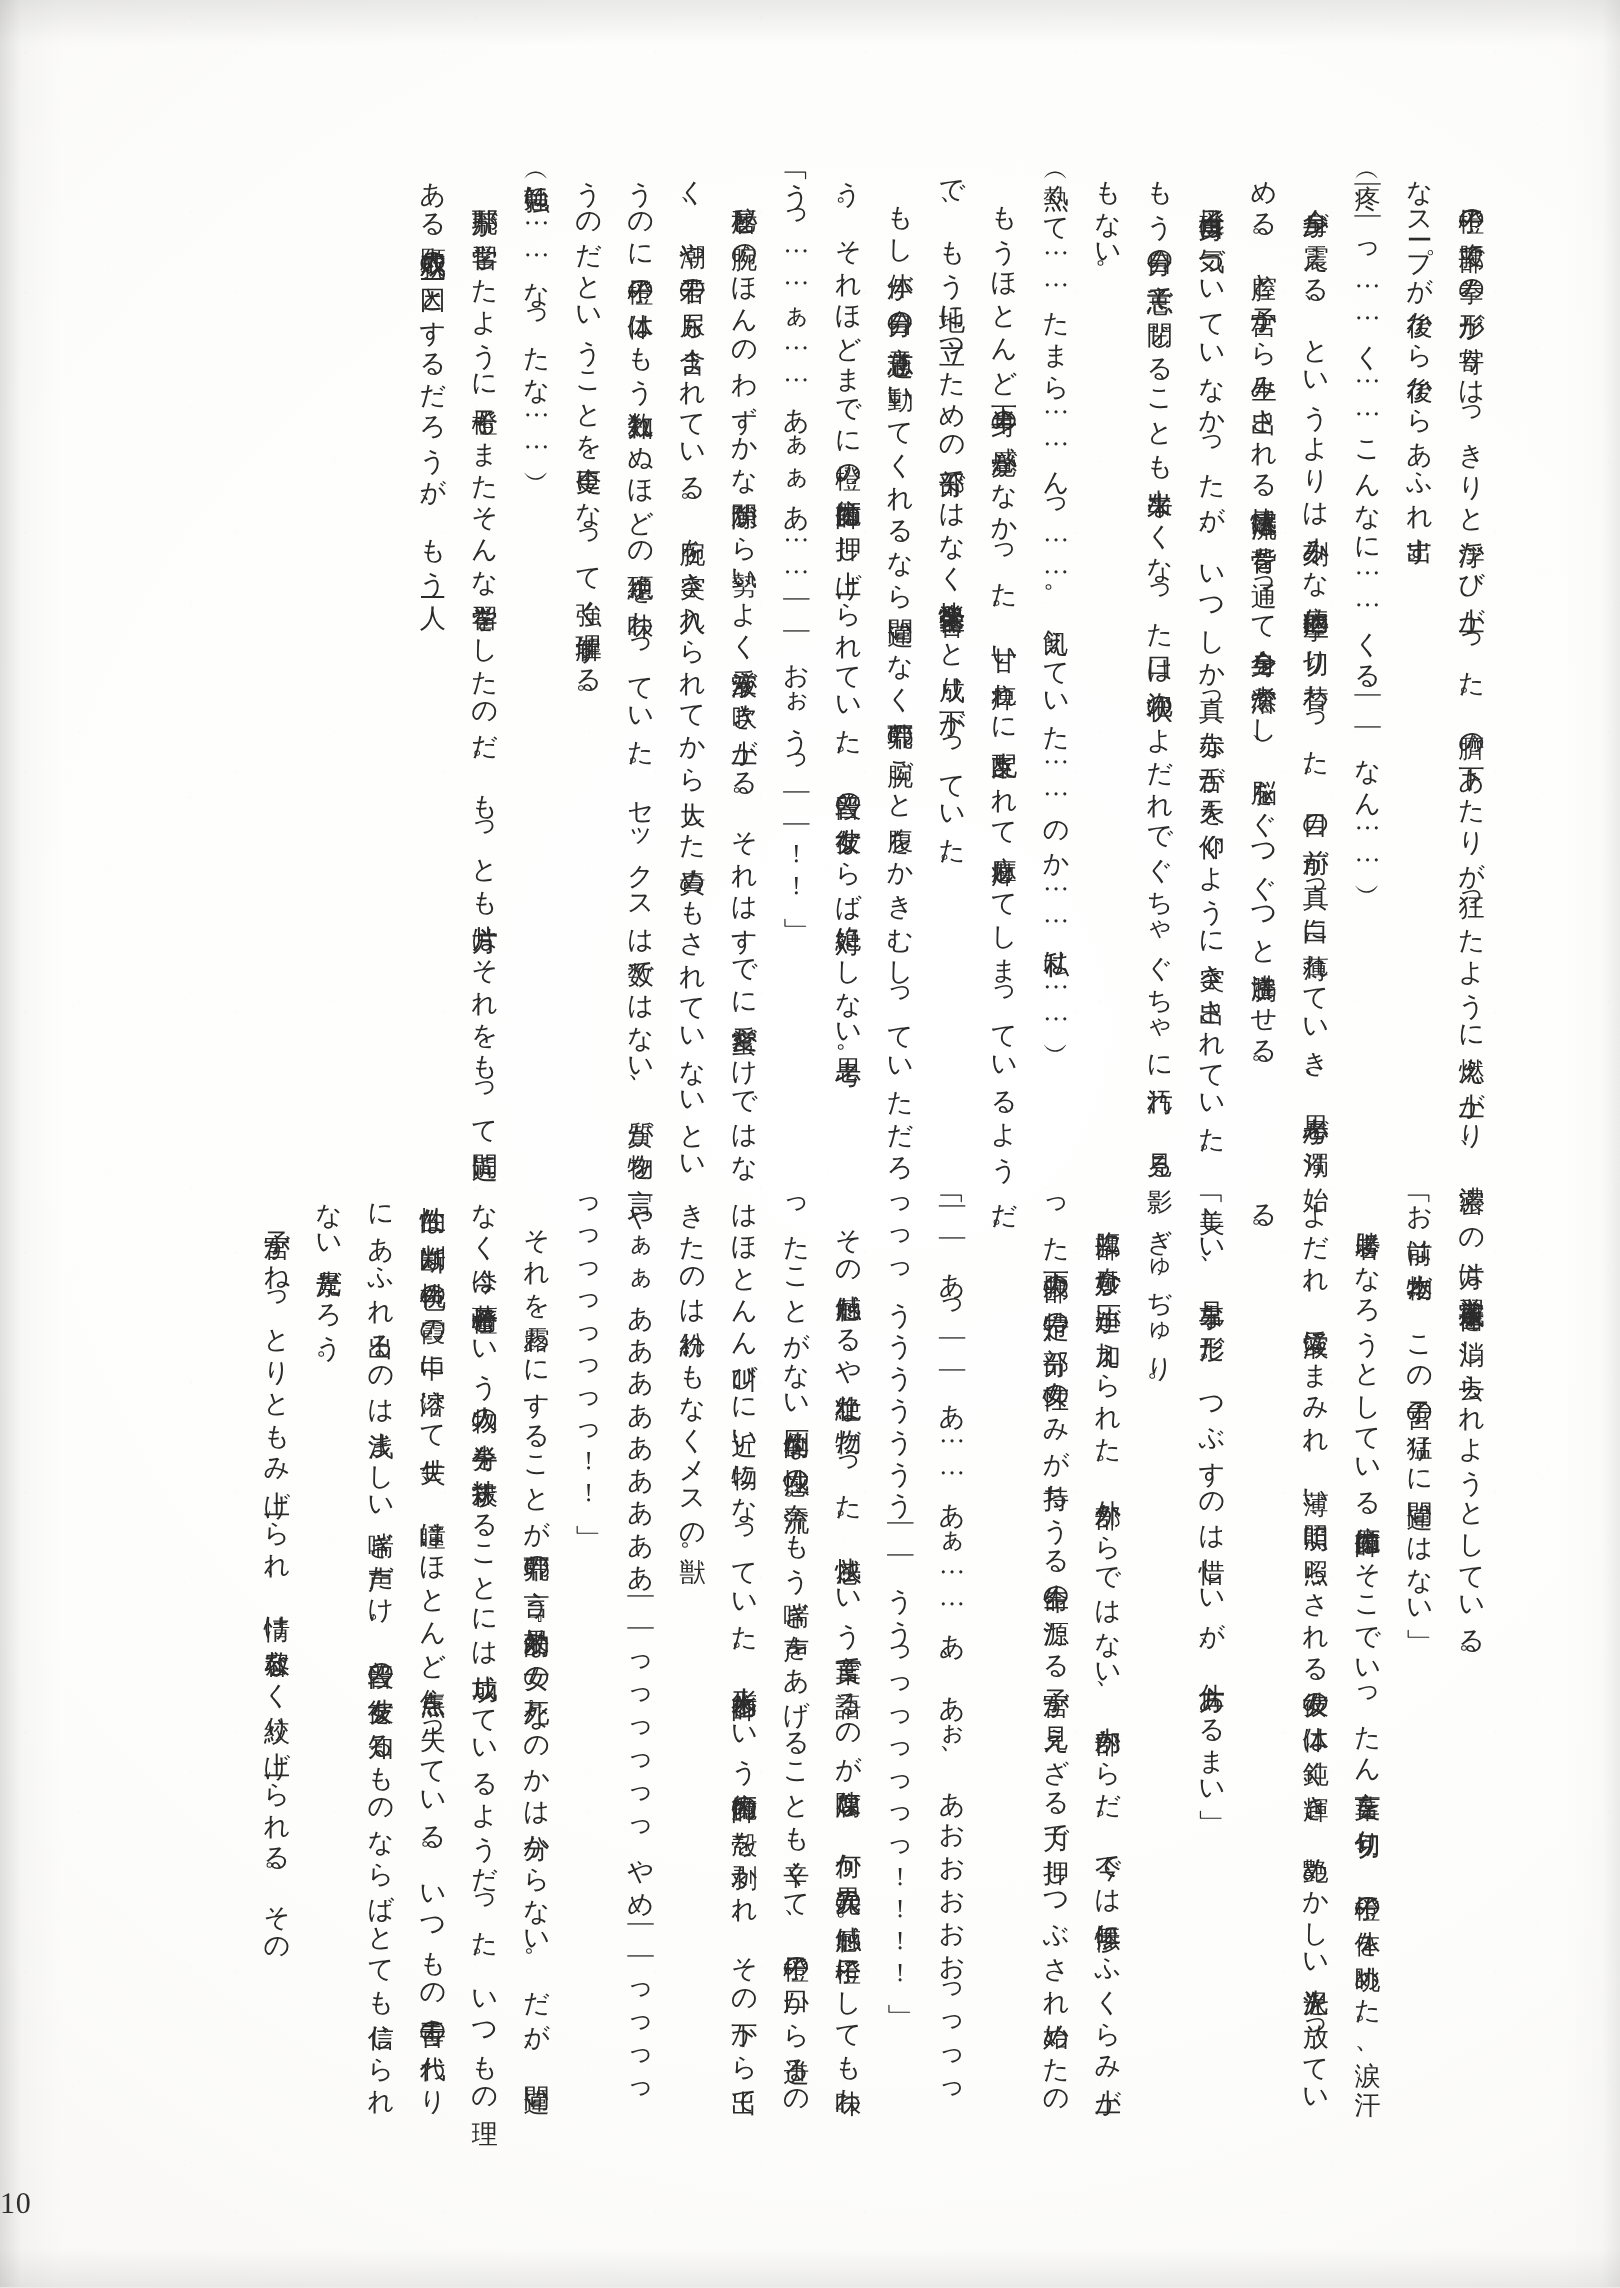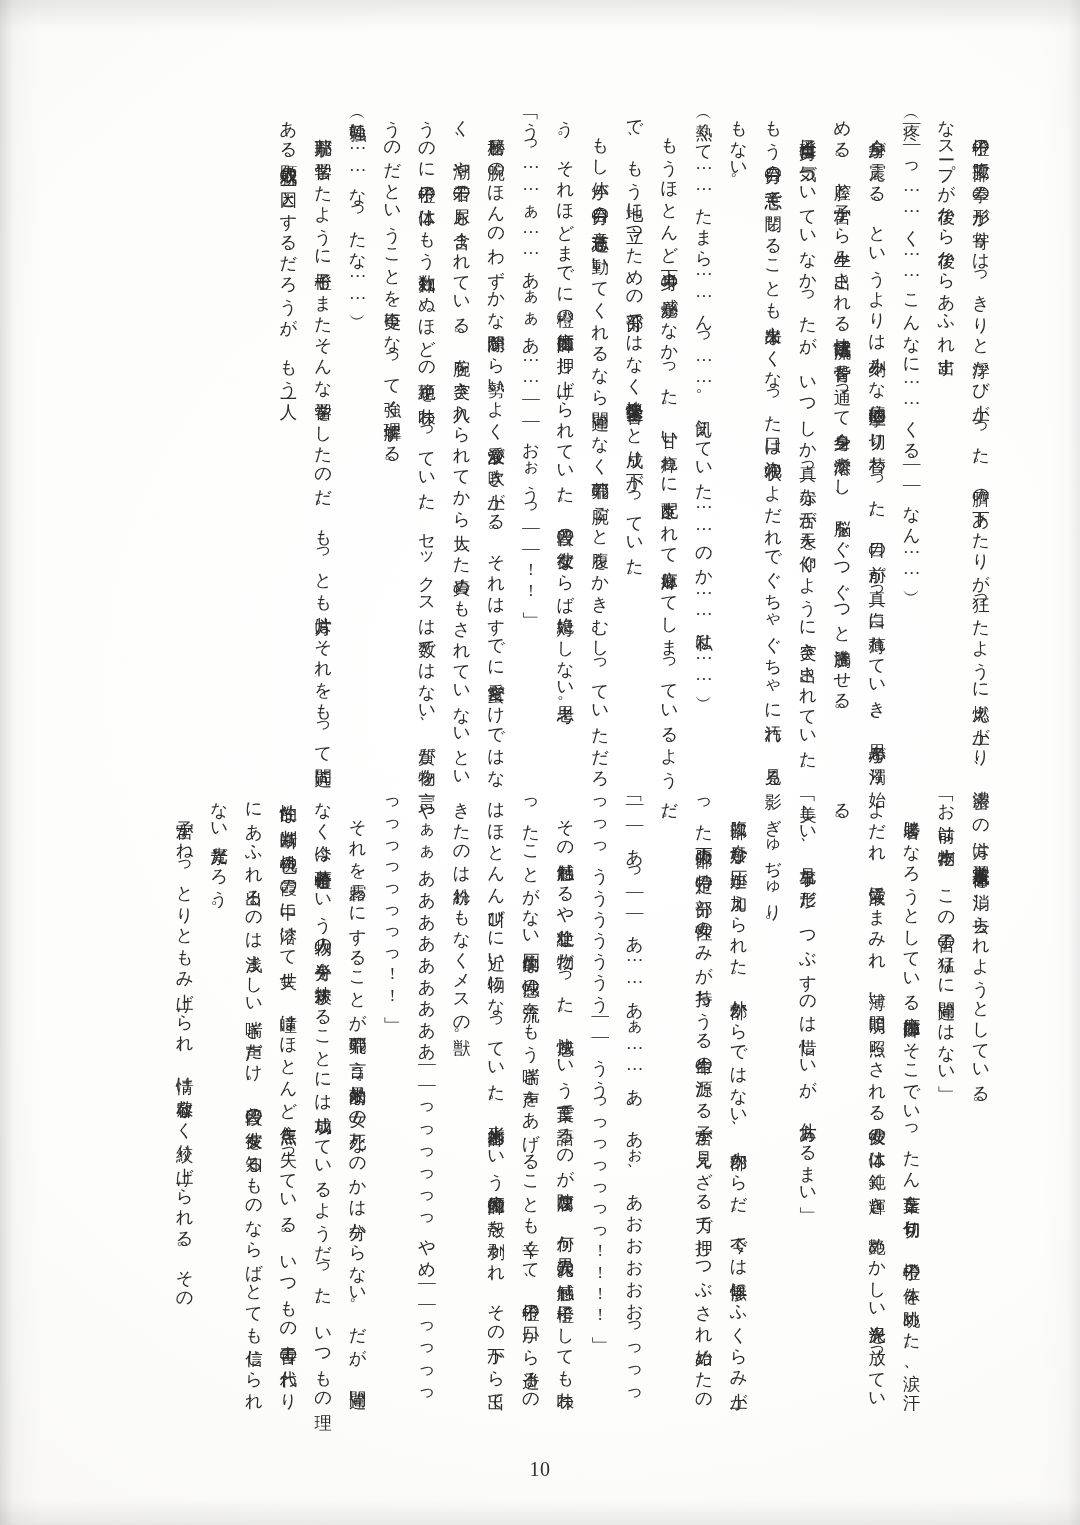--- a/index.html
+++ b/index.html
@@ -89,21 +89,21 @@
     text-indent: 1em;
   }
   .tblock p.noindent { text-indent: 0; }
 
   
   #page-number {
     position: absolute;
     left: 0;
     right: 0;
     top: 1458px;
-    text-align: center;
+    text-align: left;
     font-family: "Liberation Serif", "DejaVu Serif", serif;
     font-size: 20px;
     color: #2e2e2e;
     letter-spacing: .5px;
     z-index: 4;
   }
 </style>
 </head>
 <body>
 

